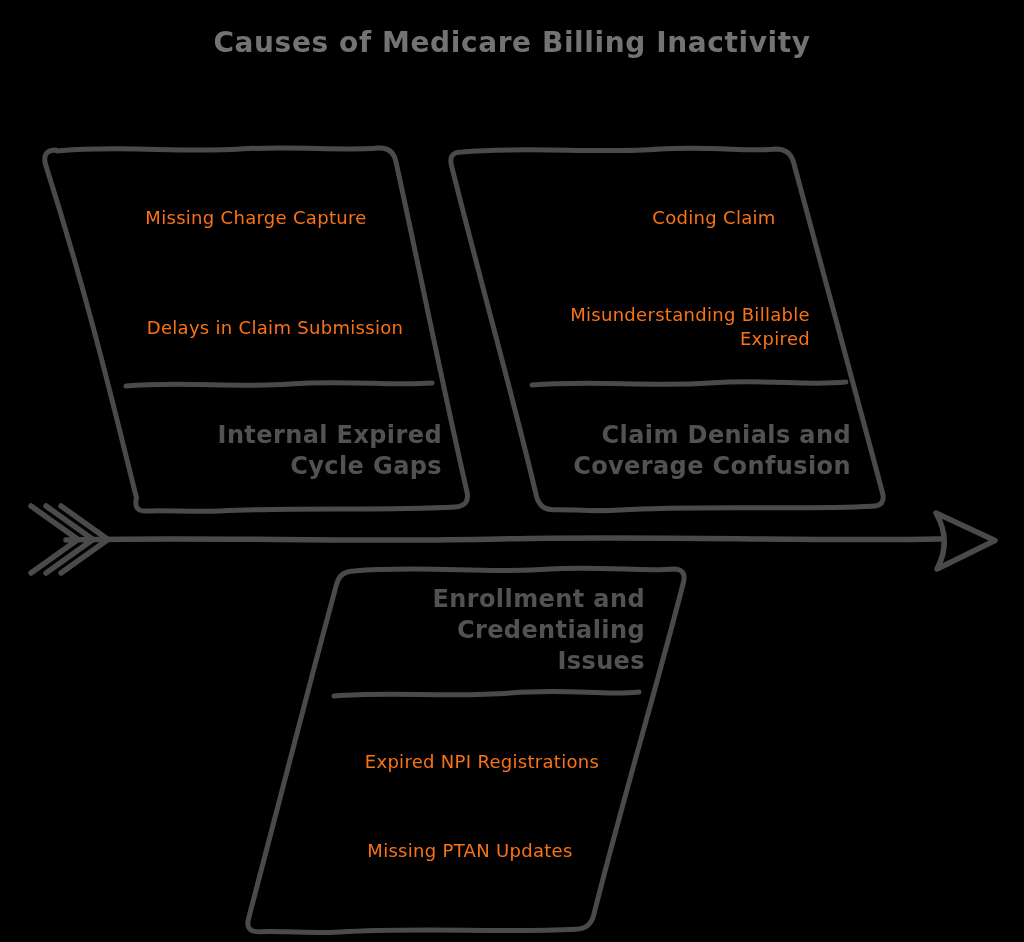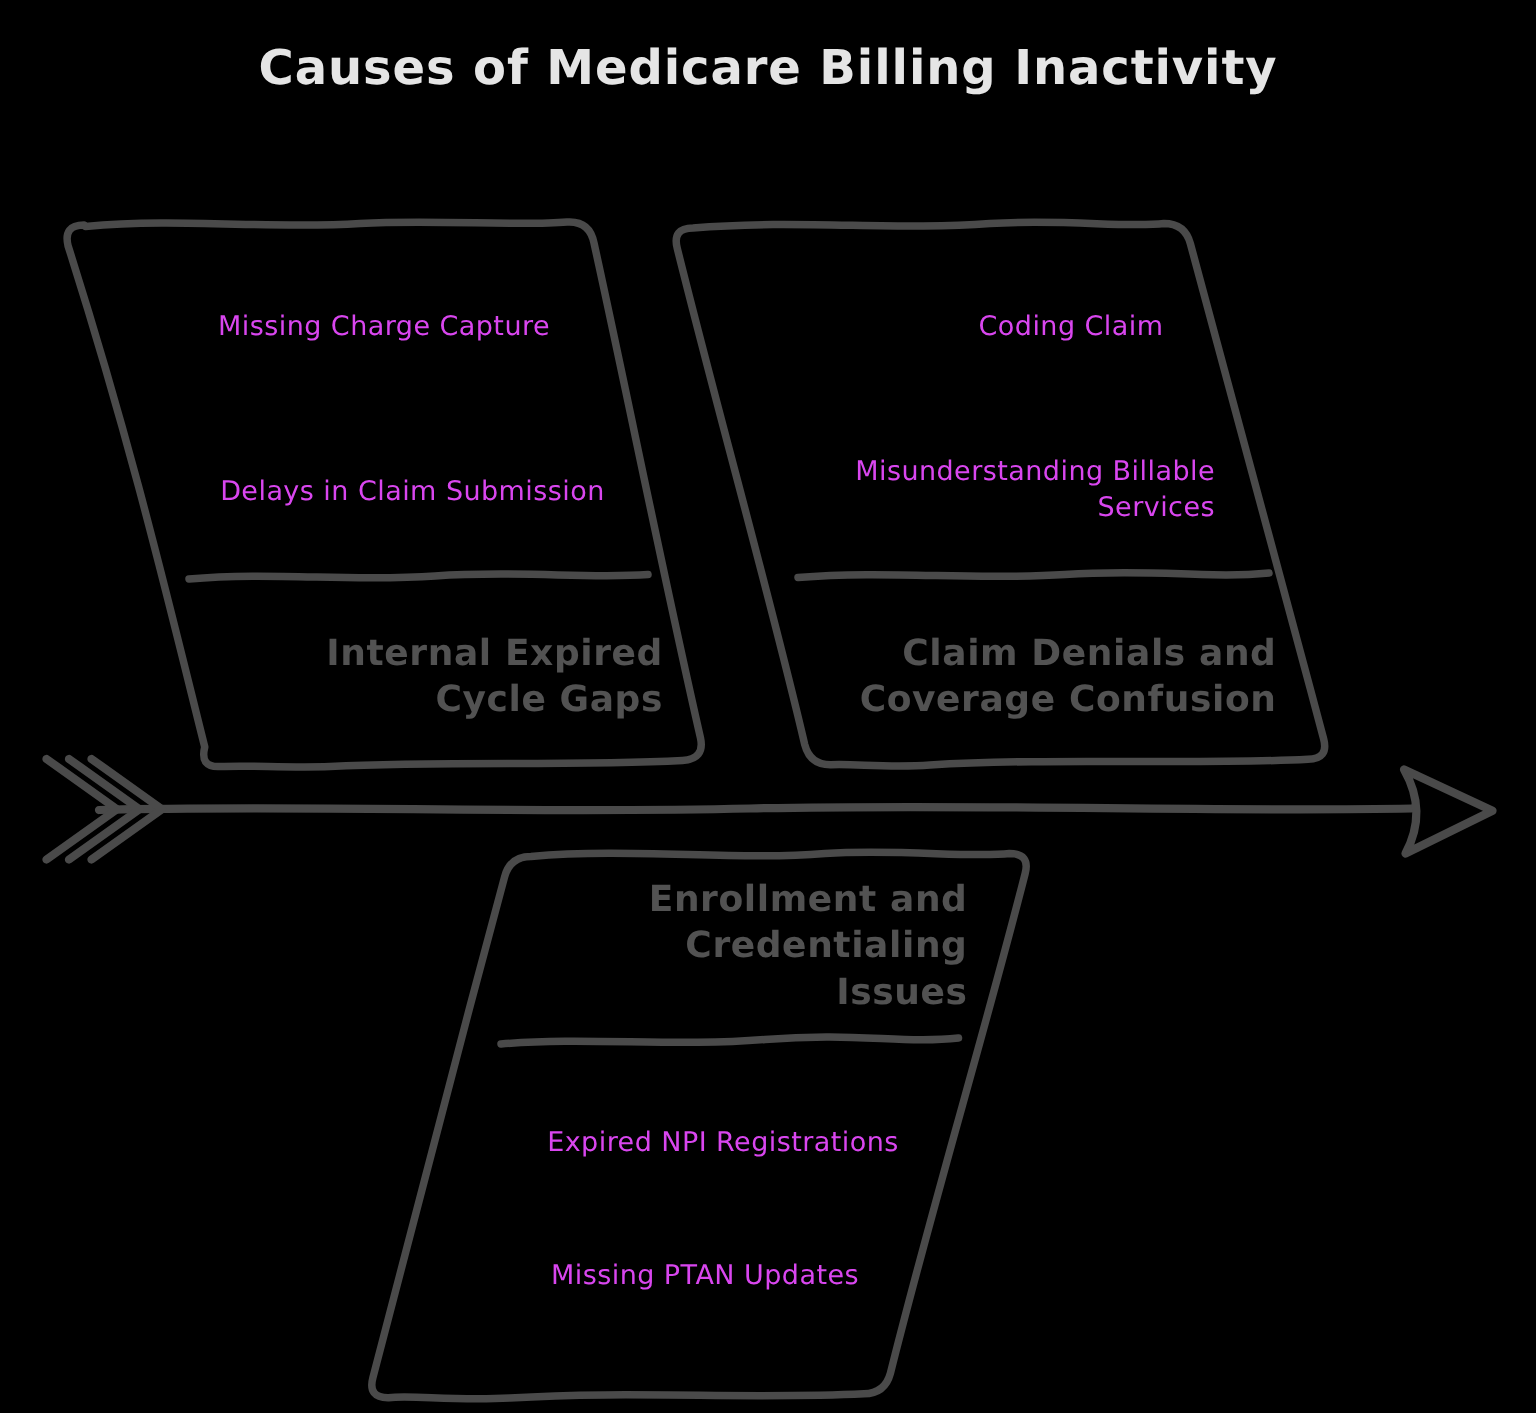--- a/index.html
+++ b/index.html
@@ -3,26 +3,26 @@
 <meta charset="utf-8">
 <style>
   html,body{margin:0;padding:0;background:#000;}
   .canvas{
     position:relative;width:1024px;height:942px;background:#000000;overflow:hidden;
     font-family:"DejaVu Sans",sans-serif;
   }
   .strokes{position:absolute;left:0;top:0;}
   .main-title{
     position:absolute;top:26px;left:0;width:1024px;margin:0;
-    text-align:center;font-size:32px;font-weight:700;letter-spacing:0.6px;
-    color:#e5e5e5;
+    text-align:center;font-size:28px;font-weight:700;letter-spacing:0.6px;
+    color:#737373;
   }
   .cause{
     position:absolute;font-size:18px;font-weight:400;letter-spacing:0.3px;
-    color:#d946ef;line-height:24px;
+    color:#f97316;line-height:24px;
   }
   .cause.center{text-align:center;}
   .cause.right{text-align:right;}
   .branch-title{
     position:absolute;font-size:24px;font-weight:700;letter-spacing:0.4px;
     color:#525252;line-height:31px;text-align:right;
   }
 </style>
 </head>
 <body>
@@ -90,20 +90,20 @@
         <path d="M 61 506 L 108 539.5 L 61 573"></path>
       </g>
     </g>
   </svg>
 
   <div class="cause center" style="left:111px;top:206px;width:290px;">Missing Charge Capture</div>
   <div class="cause center" style="left:130px;top:316px;width:290px;">Delays in Claim Submission</div>
   <div class="branch-title" style="left:174px;top:420px;width:268px;">Internal Expired Cycle Gaps</div>
 
   <div class="cause center" style="left:569px;top:206px;width:290px;">Coding Claim</div>
-  <div class="cause right" style="left:558px;top:303px;width:252px;">Misunderstanding Billable Services</div>
+  <div class="cause right" style="left:558px;top:303px;width:252px;">Misunderstanding Billable Expired</div>
   <div class="branch-title" style="left:561px;top:420px;width:290px;">Claim Denials and Coverage Confusion</div>
 
   <div class="branch-title" style="left:387px;top:560px;width:258px;margin-top:24px;">Enrollment and Credentialing Issues</div>
   <div class="cause center" style="left:337px;top:750px;width:290px;">Expired NPI Registrations</div>
   <div class="cause center" style="left:325px;top:839px;width:290px;">Missing PTAN Updates</div>
 
 </div>
 
 </body></html>

